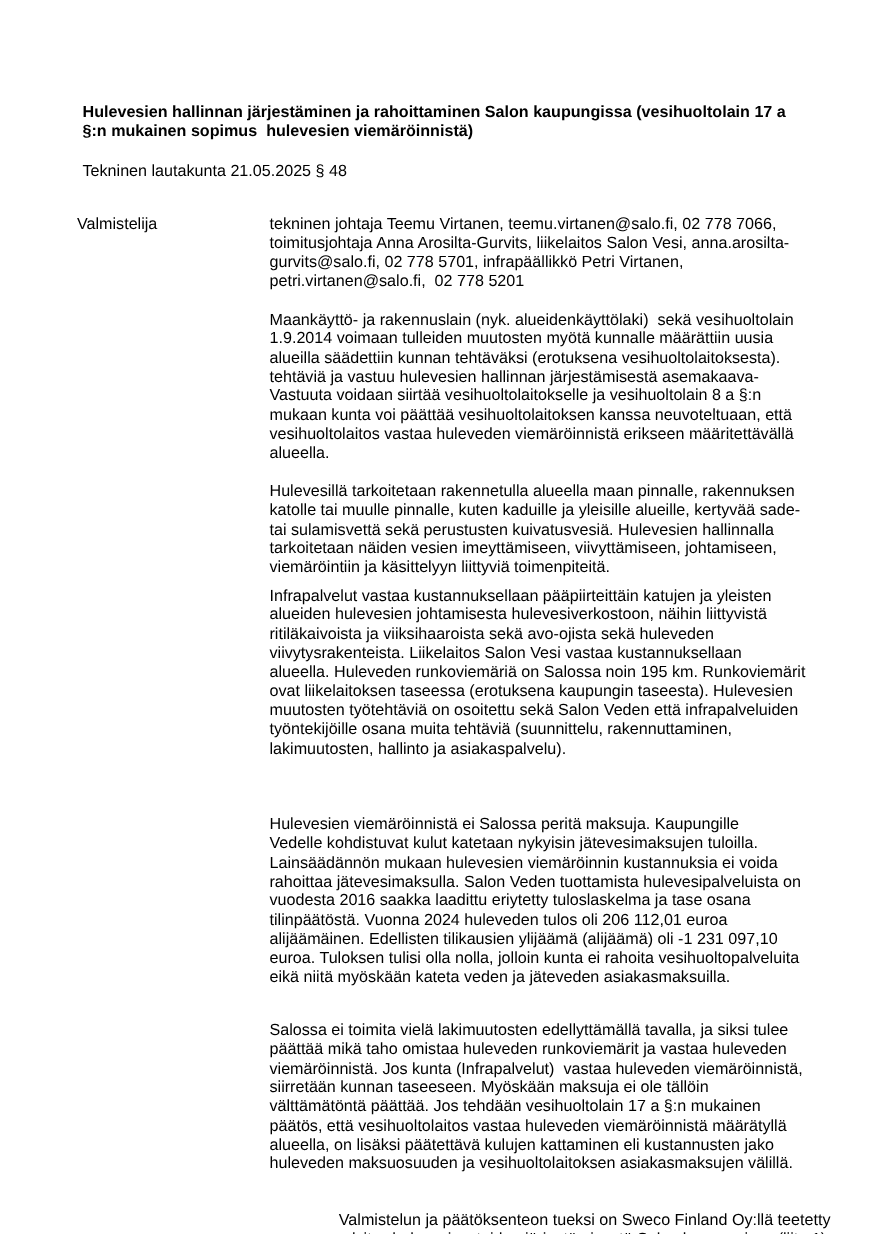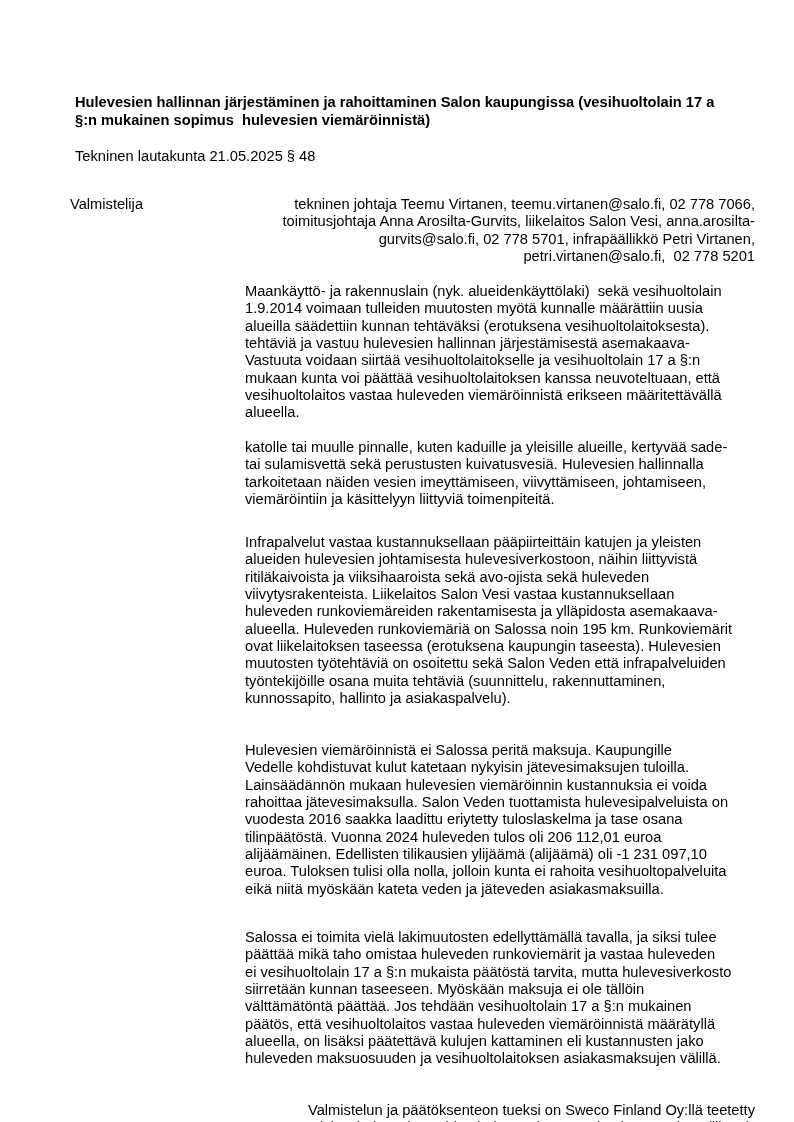--- a/index.html
+++ b/index.html
@@ -39,21 +39,21 @@
     position: absolute;
     left: 70px;
     top: 156px;
     white-space: pre;
   }
   .block {
     position: absolute;
     left: 245px;
     width: 510px;
   }
-  .preparer-block { top: 156px; text-align: right; }
+  .preparer-block { top: 156px; }
   .para-1 { top: 243px; }
   .para-2 { top: 399px; }
   .para-3 { top: 494px; }
   .para-4 { top: 702px; }
   .para-5 { top: 889px; }
   .para-6 { top: 1062px; text-align: right; }
   .line {
     white-space: pre;
   }
 </style>
@@ -76,62 +76,62 @@
       <div class="line">toimitusjohtaja Anna Arosilta-Gurvits, liikelaitos Salon Vesi, anna.arosilta-</div>
       <div class="line">gurvits@salo.fi, 02 778 5701, infrapäällikkö Petri Virtanen,</div>
       <div class="line">petri.virtanen@salo.fi,  02 778 5201</div>
     </div>
 
   <div class="block para-1">
       <div class="line">Maankäyttö- ja rakennuslain (nyk. alueidenkäyttölaki)  sekä vesihuoltolain</div>
       <div class="line">1.9.2014 voimaan tulleiden muutosten myötä kunnalle määrättiin uusia</div>
       <div class="line">alueilla säädettiin kunnan tehtäväksi (erotuksena vesihuoltolaitoksesta).</div>
       <div class="line">tehtäviä ja vastuu hulevesien hallinnan järjestämisestä asemakaava-</div>
-      <div class="line">Vastuuta voidaan siirtää vesihuoltolaitokselle ja vesihuoltolain 17 a §:n</div>
+      <div class="line">Vastuuta voidaan siirtää vesihuoltolaitokselle ja vesihuoltolain 8 a §:n</div>
       <div class="line">mukaan kunta voi päättää vesihuoltolaitoksen kanssa neuvoteltuaan, että</div>
       <div class="line">vesihuoltolaitos vastaa huleveden viemäröinnistä erikseen määritettävällä</div>
       <div class="line">alueella.</div>
     </div>
 
   <div class="block para-2">
+      <div class="line">Hulevesillä tarkoitetaan rakennetulla alueella maan pinnalle, rakennuksen</div>
       <div class="line">katolle tai muulle pinnalle, kuten kaduille ja yleisille alueille, kertyvää sade-</div>
       <div class="line">tai sulamisvettä sekä perustusten kuivatusvesiä. Hulevesien hallinnalla</div>
       <div class="line">tarkoitetaan näiden vesien imeyttämiseen, viivyttämiseen, johtamiseen,</div>
       <div class="line">viemäröintiin ja käsittelyyn liittyviä toimenpiteitä.</div>
     </div>
 
   <div class="block para-3">
       <div class="line">Infrapalvelut vastaa kustannuksellaan pääpiirteittäin katujen ja yleisten</div>
       <div class="line">alueiden hulevesien johtamisesta hulevesiverkostoon, näihin liittyvistä</div>
       <div class="line">ritiläkaivoista ja viiksihaaroista sekä avo-ojista sekä huleveden</div>
       <div class="line">viivytysrakenteista. Liikelaitos Salon Vesi vastaa kustannuksellaan</div>
-      <div class="line">huleveden runkoviemäreiden rakentamisesta ja ylläpidosta asemakaava-</div>
       <div class="line">alueella. Huleveden runkoviemäriä on Salossa noin 195 km. Runkoviemärit</div>
       <div class="line">ovat liikelaitoksen taseessa (erotuksena kaupungin taseesta). Hulevesien</div>
       <div class="line">muutosten työtehtäviä on osoitettu sekä Salon Veden että infrapalveluiden</div>
       <div class="line">työntekijöille osana muita tehtäviä (suunnittelu, rakennuttaminen,</div>
-      <div class="line">kunnossapito, hallinto ja asiakaspalvelu).</div>
+      <div class="line">lakimuutosten, hallinto ja asiakaspalvelu).</div>
     </div>
 
   <div class="block para-4">
       <div class="line">Hulevesien viemäröinnistä ei Salossa peritä maksuja. Kaupungille</div>
       <div class="line">Vedelle kohdistuvat kulut katetaan nykyisin jätevesimaksujen tuloilla.</div>
       <div class="line">Lainsäädännön mukaan hulevesien viemäröinnin kustannuksia ei voida</div>
       <div class="line">rahoittaa jätevesimaksulla. Salon Veden tuottamista hulevesipalveluista on</div>
       <div class="line">vuodesta 2016 saakka laadittu eriytetty tuloslaskelma ja tase osana</div>
       <div class="line">tilinpäätöstä. Vuonna 2024 huleveden tulos oli 206 112,01 euroa</div>
       <div class="line">alijäämäinen. Edellisten tilikausien ylijäämä (alijäämä) oli -1 231 097,10</div>
       <div class="line">euroa. Tuloksen tulisi olla nolla, jolloin kunta ei rahoita vesihuoltopalveluita</div>
       <div class="line">eikä niitä myöskään kateta veden ja jäteveden asiakasmaksuilla.</div>
     </div>
 
   <div class="block para-5">
       <div class="line">Salossa ei toimita vielä lakimuutosten edellyttämällä tavalla, ja siksi tulee</div>
       <div class="line">päättää mikä taho omistaa huleveden runkoviemärit ja vastaa huleveden</div>
-      <div class="line">ei vesihuoltolain 17 a §:n mukaista päätöstä tarvita, mutta hulevesiverkosto</div>
+      <div class="line">viemäröinnistä. Jos kunta (Infrapalvelut)  vastaa huleveden viemäröinnistä,</div>
       <div class="line">siirretään kunnan taseeseen. Myöskään maksuja ei ole tällöin</div>
       <div class="line">välttämätöntä päättää. Jos tehdään vesihuoltolain 17 a §:n mukainen</div>
       <div class="line">päätös, että vesihuoltolaitos vastaa huleveden viemäröinnistä määrätyllä</div>
       <div class="line">alueella, on lisäksi päätettävä kulujen kattaminen eli kustannusten jako</div>
       <div class="line">huleveden maksuosuuden ja vesihuoltolaitoksen asiakasmaksujen välillä.</div>
     </div>
 
   <div class="block para-6">
       <div class="line">Valmistelun ja päätöksenteon tueksi on Sweco Finland Oy:llä teetetty</div>
       <div class="line">selvitys hulevesivastuiden järjestämisestä Salon kaupungissa (liite 1).</div>

